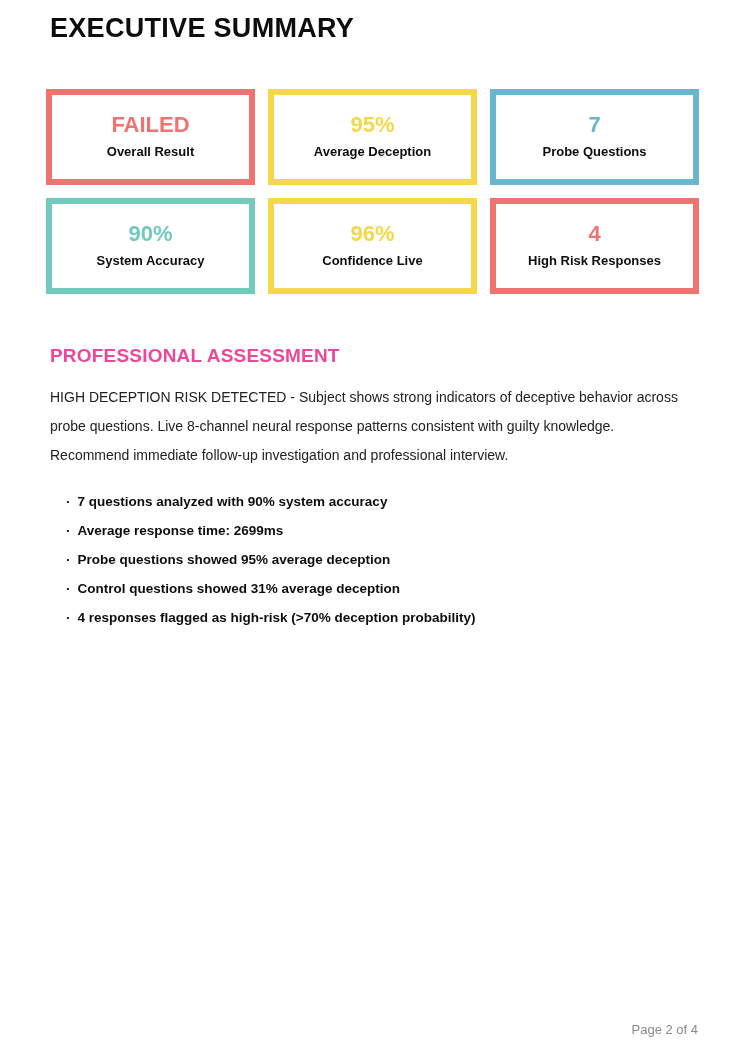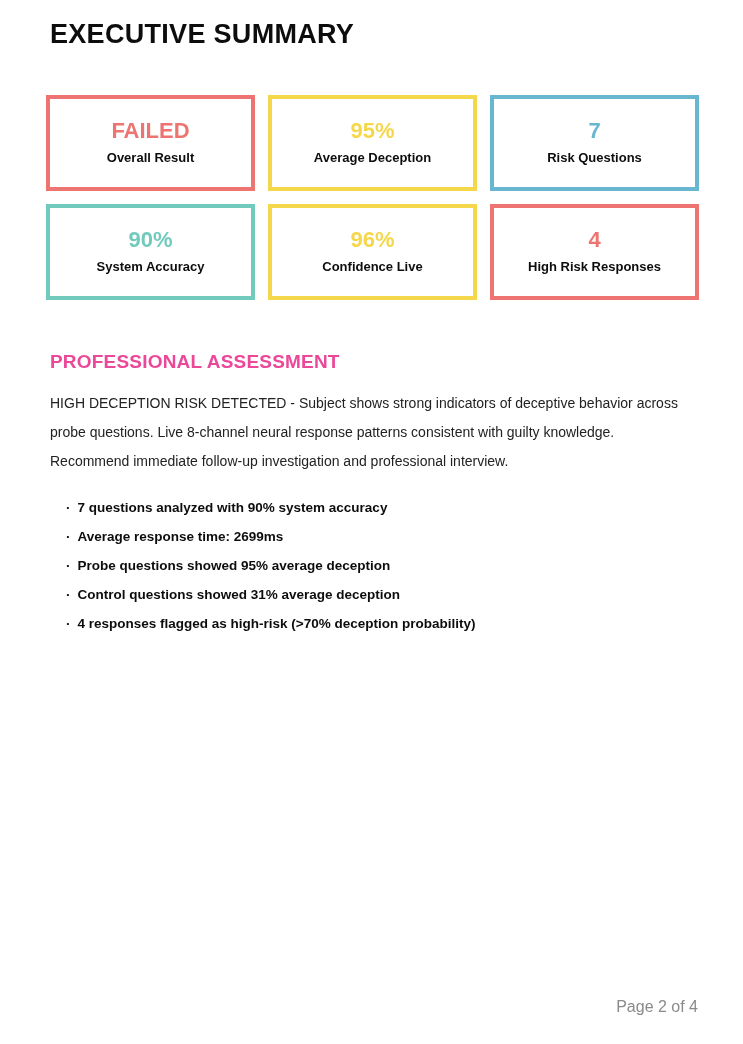--- a/index.html
+++ b/index.html
@@ -8,36 +8,36 @@
     position: relative;
     width: 743px;
     height: 1044px;
     background: #ffffff;
     font-family: "Liberation Sans", sans-serif;
     color: #111111;
     overflow: hidden;
   }
   .page-title {
     margin: 0;
-    padding: 19px 44px 0 50px;
+    padding: 13px 44px 0 50px;
     font-size: 27px;
     font-weight: bold;
     letter-spacing: 0.3px;
     color: #0d0d0d;
   }
   .cards-grid {
     margin: 45px 44px 0 46px;
     display: grid;
     grid-template-columns: repeat(3, 1fr);
     column-gap: 13px;
     row-gap: 13px;
   }
   .metric-card {
     height: 96px;
-    border: 4px solid #15803d;
+    border: 6px solid #15803d;
     background: #ffffff;
     display: flex;
     flex-direction: column;
     align-items: center;
     justify-content: center;
     gap: 9px;
     padding-bottom: 2px;
   }
   .metric-value {
     font-size: 22px;
@@ -79,22 +79,22 @@
     color: #0d0d0d;
   }
   .findings-list li::before {
     content: "\00B7";
     margin-right: 7px;
     font-weight: bold;
   }
   .page-footer {
     position: absolute;
     right: 45px;
-    bottom: 28px;
-    font-size: 16px;
+    bottom: 7px;
+    font-size: 13px;
     color: #8a8a8a;
   }
 </style>
 </head>
 <body>
 
 <div class="page">
 
   <h1 class="page-title">EXECUTIVE SUMMARY</h1>
 
@@ -102,21 +102,21 @@
     <div class="metric-card" style="border-color: rgb(237, 116, 112);">
       <div class="metric-value" style="color: rgb(237, 116, 112);">FAILED</div>
       <div class="metric-label">Overall Result</div>
     </div>
     <div class="metric-card" style="border-color: rgb(245, 215, 75);">
       <div class="metric-value" style="color: rgb(245, 215, 75);">95%</div>
       <div class="metric-label">Average Deception</div>
     </div>
     <div class="metric-card" style="border-color: rgb(105, 182, 208);">
       <div class="metric-value" style="color: rgb(105, 182, 208);">7</div>
-      <div class="metric-label">Risk Questions</div>
+      <div class="metric-label">Probe Questions</div>
     </div>
     <div class="metric-card" style="border-color: rgb(114, 202, 188);">
       <div class="metric-value" style="color: rgb(114, 202, 188);">90%</div>
       <div class="metric-label">System Accuracy</div>
     </div>
     <div class="metric-card" style="border-color: rgb(245, 215, 75);">
       <div class="metric-value" style="color: rgb(245, 215, 75);">96%</div>
       <div class="metric-label">Confidence Live</div>
     </div>
     <div class="metric-card" style="border-color: rgb(237, 116, 112);">

